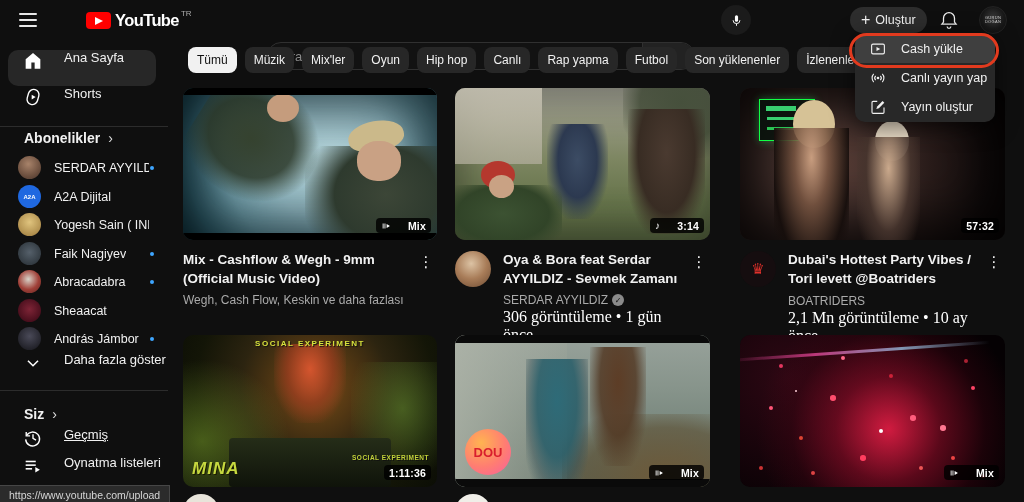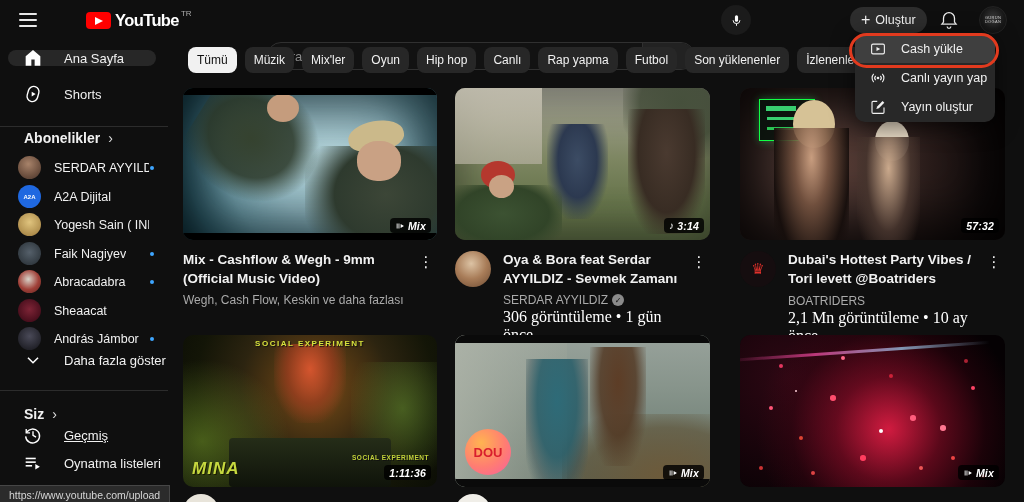--- a/index.html
+++ b/index.html
@@ -32,21 +32,21 @@
 
   
   .menu { position:absolute; left:855px; top:34px; width:140px; height:88px; background:#282828; border-radius:10px; box-shadow:0 4px 22px rgba(0,0,0,.55); z-index:50; overflow:hidden; }
   .menu-row { height:29.3px; display:flex; align-items:center; gap:14px; padding-left:14px; cursor:pointer; }
   .menu-row.hl { background:#3f3f3f; }
   .menu-row .mi { width:18px; height:18px; flex:0 0 auto; }
   .menu-row .ml { font-size:12.5px; color:#f1f1f1; white-space:nowrap; }
   .annotation { position:absolute; left:849px; top:33px; width:150px; height:35px; border:3px solid #e23a1e; border-radius:18px; z-index:51; pointer-events:none; }
 
   
-  .side-item { position:absolute; left:8px; width:148px; height:16px; border-radius:10px; display:flex; align-items:center; cursor:pointer; }
+  .side-item { position:absolute; left:8px; width:148px; height:36px; border-radius:10px; display:flex; align-items:flex-start; cursor:pointer; }
   .side-item.active { background:#272727; }
   .side-item .si { width:22px; height:22px; margin-left:14px; flex:0 0 auto; }
   .side-item .sl { font-size:13px; margin-left:20px; color:#f1f1f1; white-space:nowrap; }
   .divider { position:absolute; left:0; width:168px; border-top:1px solid #2c2c2c; }
   .side-header { position:absolute; left:24px; font-size:14px; font-weight:700; color:#f1f1f1; cursor:pointer; }
   .side-header::after { content:"›"; font-weight:400; color:#ddd; margin-left:8px; font-size:14px; }
   .chan { position:absolute; left:8px; width:152px; height:29px; display:flex; align-items:center; cursor:pointer; }
   .chan .cav { width:23px; height:23px; border-radius:50%; margin-left:10px; flex:0 0 auto; display:flex; align-items:center; justify-content:center; font-size:6px; font-weight:700; color:#fff; }
   .chan .cname { font-size:12.5px; color:#f1f1f1; margin-left:13px; white-space:nowrap; overflow:hidden; max-width:95px; }
   .chan .dot { width:4px; height:4px; border-radius:50%; background:#3ea6ff; margin-left:auto; margin-right:6px; flex:0 0 auto; }
@@ -63,21 +63,21 @@
   .status span { font-size:10.5px; color:#d6d6d6; white-space:nowrap; }
 
   
   .chips { position:absolute; left:188px; top:47px; display:flex; gap:8px; z-index:5; }
   .chip { height:26px; padding:0 9px; border-radius:8px; background:#272727; color:#f1f1f1; font-size:12px; font-weight:500; display:flex; align-items:center; white-space:nowrap; cursor:pointer; }
   .chip.sel { background:#f1f1f1; color:#0f0f0f; }
 
   
   .thumb { position:absolute; height:152px; border-radius:10px; overflow:hidden; background:#1a1a1a; cursor:pointer; }
   .thumb > div { position:absolute; }
-  .badge { position:absolute; right:6px; bottom:7px; background:rgba(0,0,0,.82); color:#fff; font-size:10.5px; font-weight:700; padding:1.5px 5px; border-radius:4px; display:flex; align-items:center; gap:3px; z-index:4; letter-spacing:.2px;font-style:italic; }
+  .badge { position:absolute; right:6px; bottom:7px; background:rgba(0,0,0,.82); color:#fff; font-size:10.5px; font-weight:700; padding:1.5px 5px; border-radius:4px; display:flex; align-items:center; gap:17px; z-index:4; letter-spacing:.2px; }
   .badge svg { display:block; }
   .note { font-size:10px; font-weight:400; }
 
   .col0 { left:183px; width:254px; }
   .col1 { left:455px; width:255px; }
   .col2 { left:740px; width:265px; }
   .row0 { top:88px; }
   .row1 { top:335px; }
 
   .info { position:absolute; top:251px; display:flex; }

